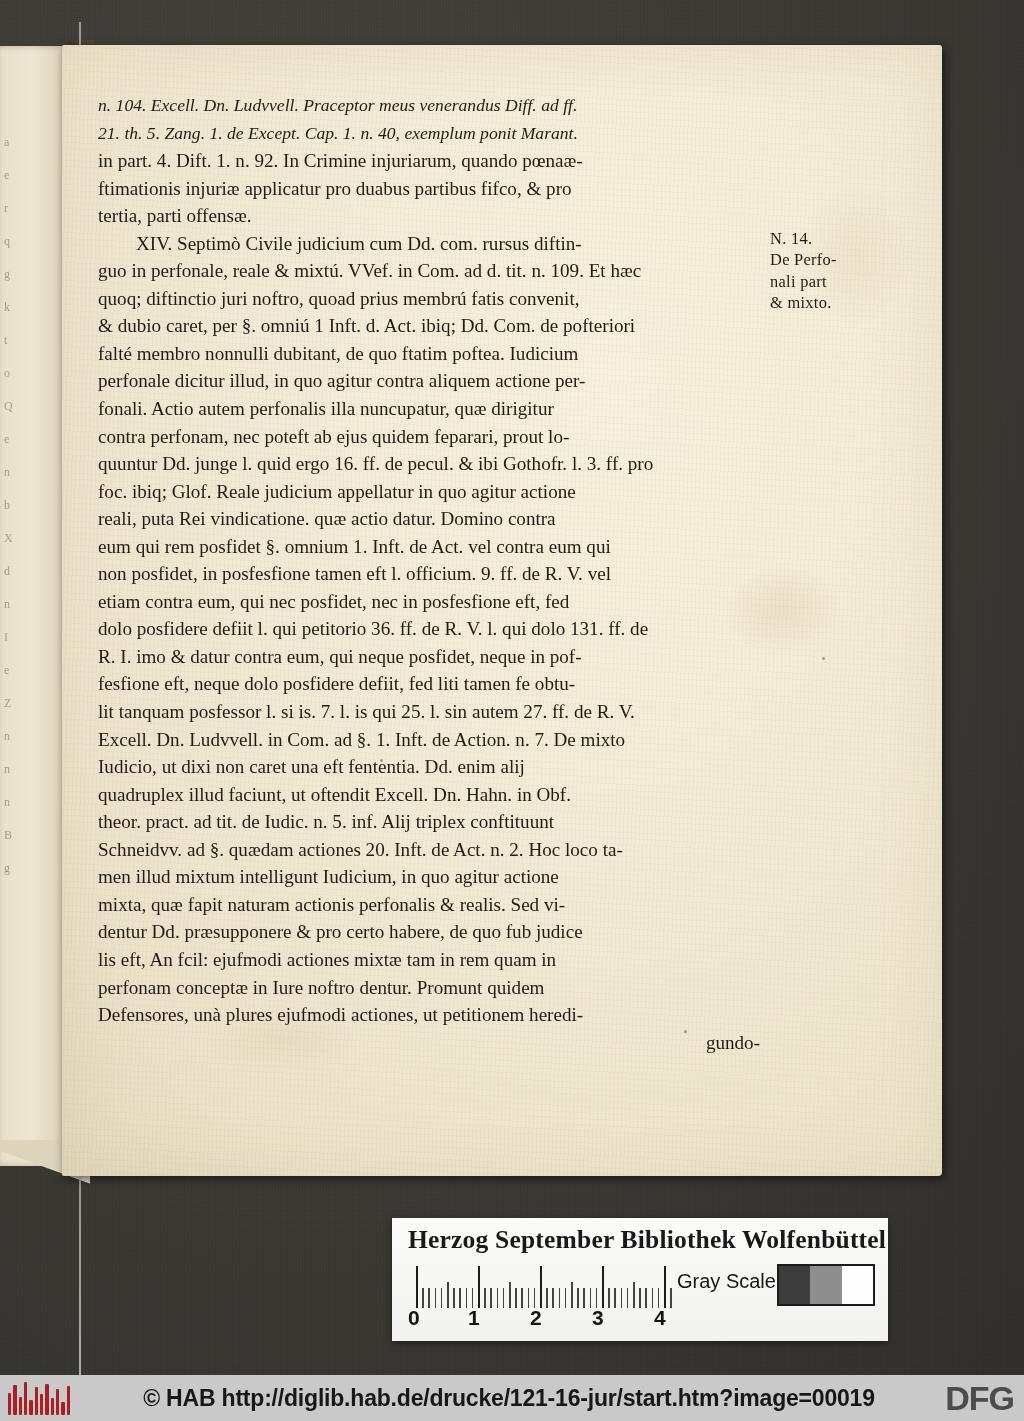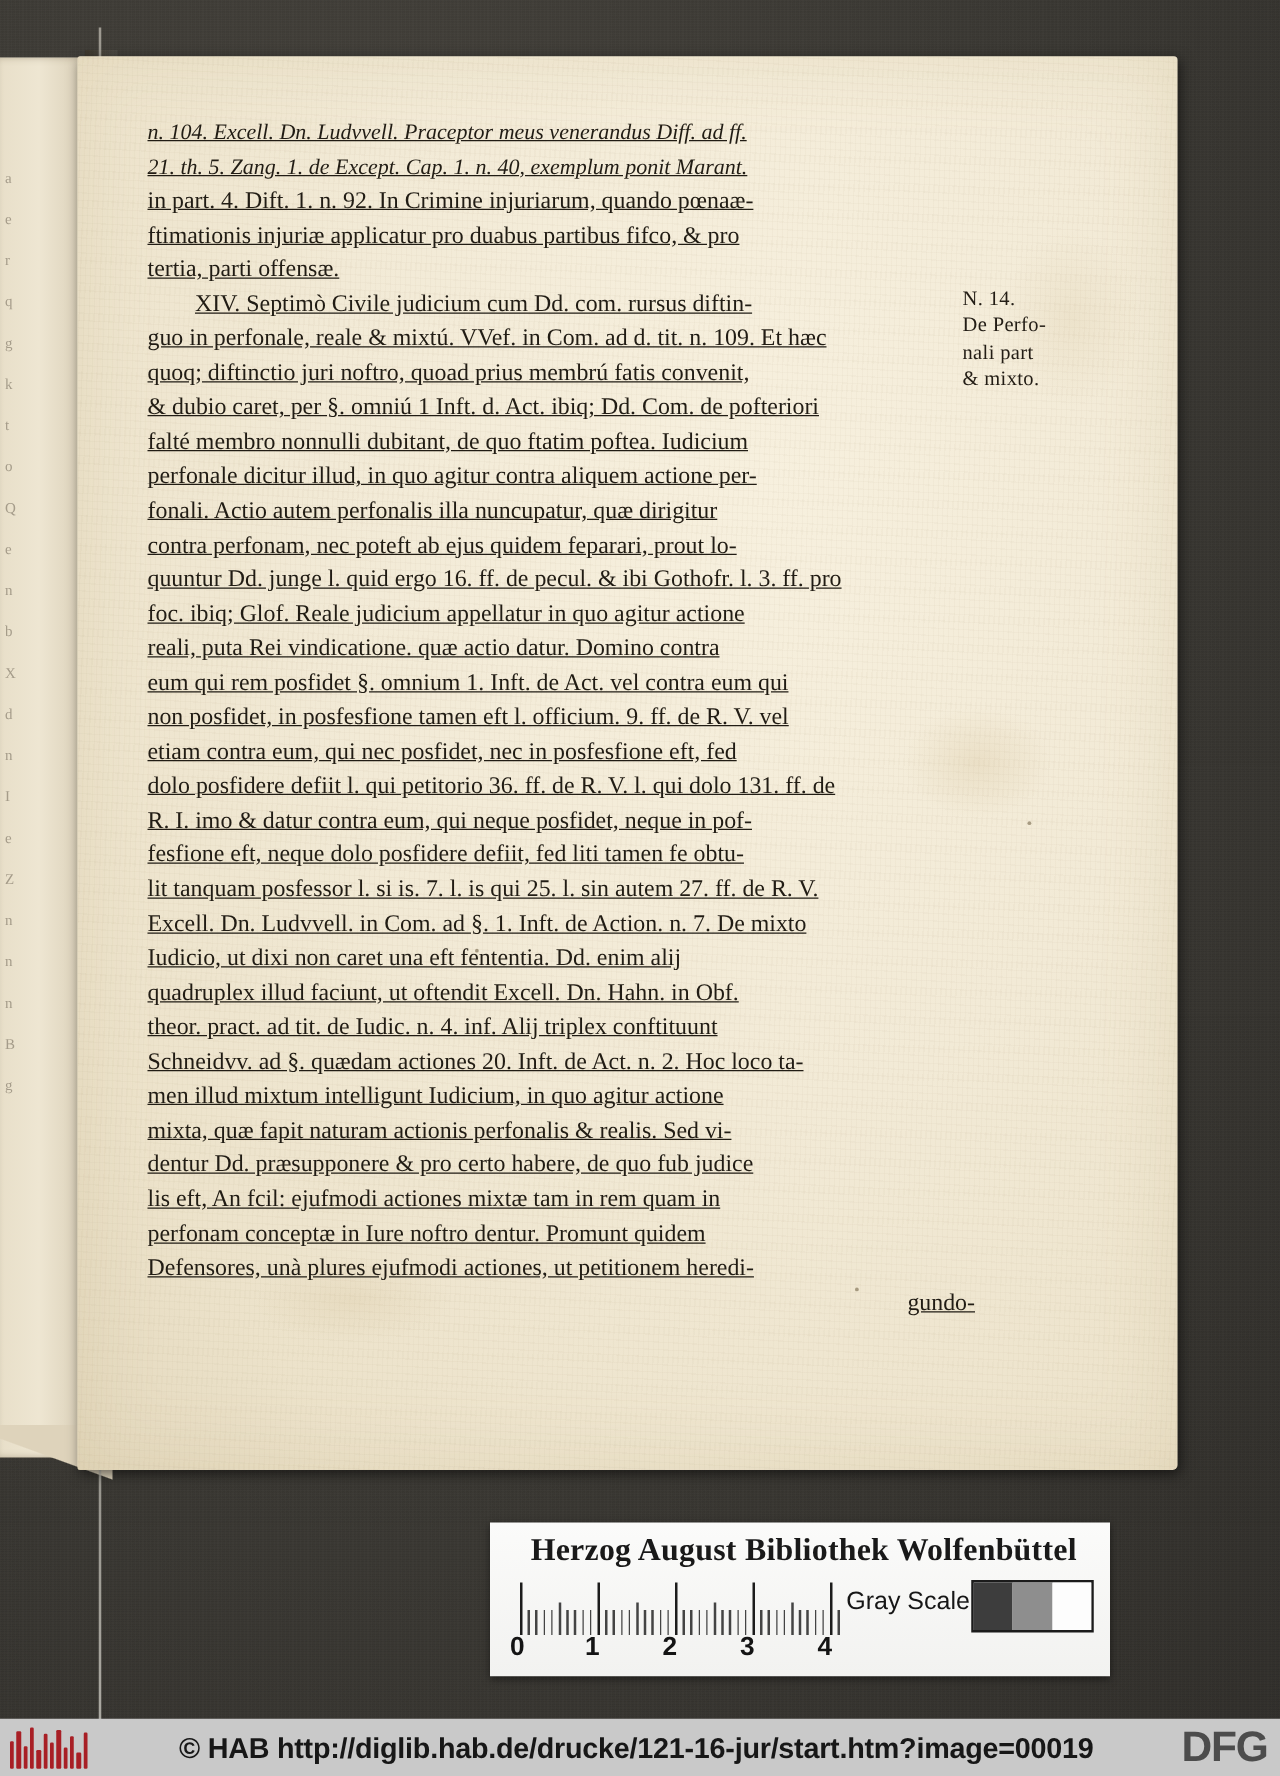--- a/index.html
+++ b/index.html
@@ -74,27 +74,26 @@
   #leaf .fox1,#leaf .fox2,#leaf .fox3{
     position:absolute;border-radius:50%;pointer-events:none;
   }
   #leaf .fox1{left:660px;top:520px;width:120px;height:90px;background:radial-gradient(ellipse,rgba(186,158,104,.16),rgba(0,0,0,0) 70%);}
   #leaf .fox2{left:140px;top:960px;width:160px;height:70px;background:radial-gradient(ellipse,rgba(186,158,104,.12),rgba(0,0,0,0) 70%);}
   #leaf .fox3{left:740px;top:140px;width:110px;height:140px;background:radial-gradient(ellipse,rgba(192,168,118,.13),rgba(0,0,0,0) 72%);}
   #leaf .speck{position:absolute;width:3px;height:3px;border-radius:50%;background:rgba(92,76,46,.5);}
 
   
   #textblock{
-    position:absolute;left:56px;top:47px;width:662px;
+    position:absolute;left:36px;top:47px;width:662px;
     color:#211c14;
     font-size:19.1px;
     line-height:27.55px;
     text-align:justify;
     text-justify:inter-word;
-    text-decoration:underline;
   }
   #textblock p{margin:0;}
   #textblock .ln{
     display:block;
     white-space:nowrap;
     font-stretch:semi-condensed;
   }
   .head-it{font-style:italic;font-size:17.6px;}
   .lastline{display:block;text-align:right;white-space:nowrap;}
   .indent{display:inline-block;width:38px;}
@@ -236,21 +235,21 @@
         <span class="ln">eum qui rem posfidet §. omnium 1. Inft. de Act. vel contra eum qui</span>
         <span class="ln">non posfidet, in posfesfione tamen eft l. officium. 9. ff. de R. V. vel</span>
         <span class="ln">etiam contra eum, qui nec posfidet, nec in posfesfione eft, fed</span>
         <span class="ln">dolo posfidere defiit l. qui petitorio 36. ff. de R. V. l. qui dolo 131. ff. de</span>
         <span class="ln">R. I. imo &amp; datur contra eum, qui neque posfidet, neque in pof-</span>
         <span class="ln">fesfione eft, neque dolo posfidere defiit, fed liti tamen fe obtu-</span>
         <span class="ln">lit tanquam posfessor l. si is. 7. l. is qui 25. l. sin autem 27. ff. de R. V.</span>
         <span class="ln">Excell. Dn. Ludvvell. in Com. ad §. 1. Inft. de Action. n. 7.  De mixto</span>
         <span class="ln">Iudicio, ut dixi non caret una eft fententia.  Dd. enim alij</span>
         <span class="ln">quadruplex illud faciunt, ut oftendit Excell. Dn. Hahn. in Obf.</span>
-        <span class="ln">theor. pract. ad tit. de Iudic. n. 4. inf.   Alij triplex conftituunt</span>
+        <span class="ln">theor. pract. ad tit. de Iudic. n. 5. inf.   Alij triplex conftituunt</span>
         <span class="ln">Schneidvv. ad §. quædam actiones 20. Inft. de Act. n. 2.  Hoc loco ta-</span>
         <span class="ln">men illud mixtum intelligunt Iudicium, in quo agitur actione</span>
         <span class="ln">mixta, quæ fapit naturam actionis perfonalis &amp; realis.  Sed vi-</span>
         <span class="ln">dentur Dd. præsupponere &amp; pro certo habere, de quo fub judice</span>
         <span class="ln">lis eft,  An fcil: ejufmodi actiones mixtæ tam in rem quam in</span>
         <span class="ln">perfonam conceptæ in Iure noftro dentur.  Promunt quidem</span>
         <span class="ln">Defensores, unà plures ejufmodi actiones, ut petitionem heredi-</span>
         <span class="ln"></span>
         <span class="lastline">gundo-</span>
       </p>
@@ -258,21 +257,21 @@
 
     <div id="marginal">
       <span class="mline">N. 14.</span>
       <span class="mline">De Perfo-</span>
       <span class="mline">nali part</span>
       <span class="mline">&amp; mixto.</span>
     </div>
   </div>
 
   <div id="calcard">
-    <div id="cal-title">Herzog August Bibliothek Wolfenbüttel</div>
+    <div id="cal-title">Herzog September Bibliothek Wolfenbüttel</div>
 
     <div id="ruler">
         <div class="tick" style="left: 8px; height: 42px;"></div>
         <div class="tick" style="left: 14.2px; height: 20px; background: rgb(68, 68, 68);"></div>
         <div class="tick" style="left: 20.4px; height: 20px; background: rgb(68, 68, 68);"></div>
         <div class="tick" style="left: 26.6px; height: 20px; background: rgb(68, 68, 68);"></div>
         <div class="tick" style="left: 32.8px; height: 20px; background: rgb(68, 68, 68);"></div>
         <div class="tick" style="left: 39px; height: 26px; background: rgb(68, 68, 68);"></div>
         <div class="tick" style="left: 45.2px; height: 20px; background: rgb(68, 68, 68);"></div>
         <div class="tick" style="left: 51.4px; height: 20px; background: rgb(68, 68, 68);"></div>

